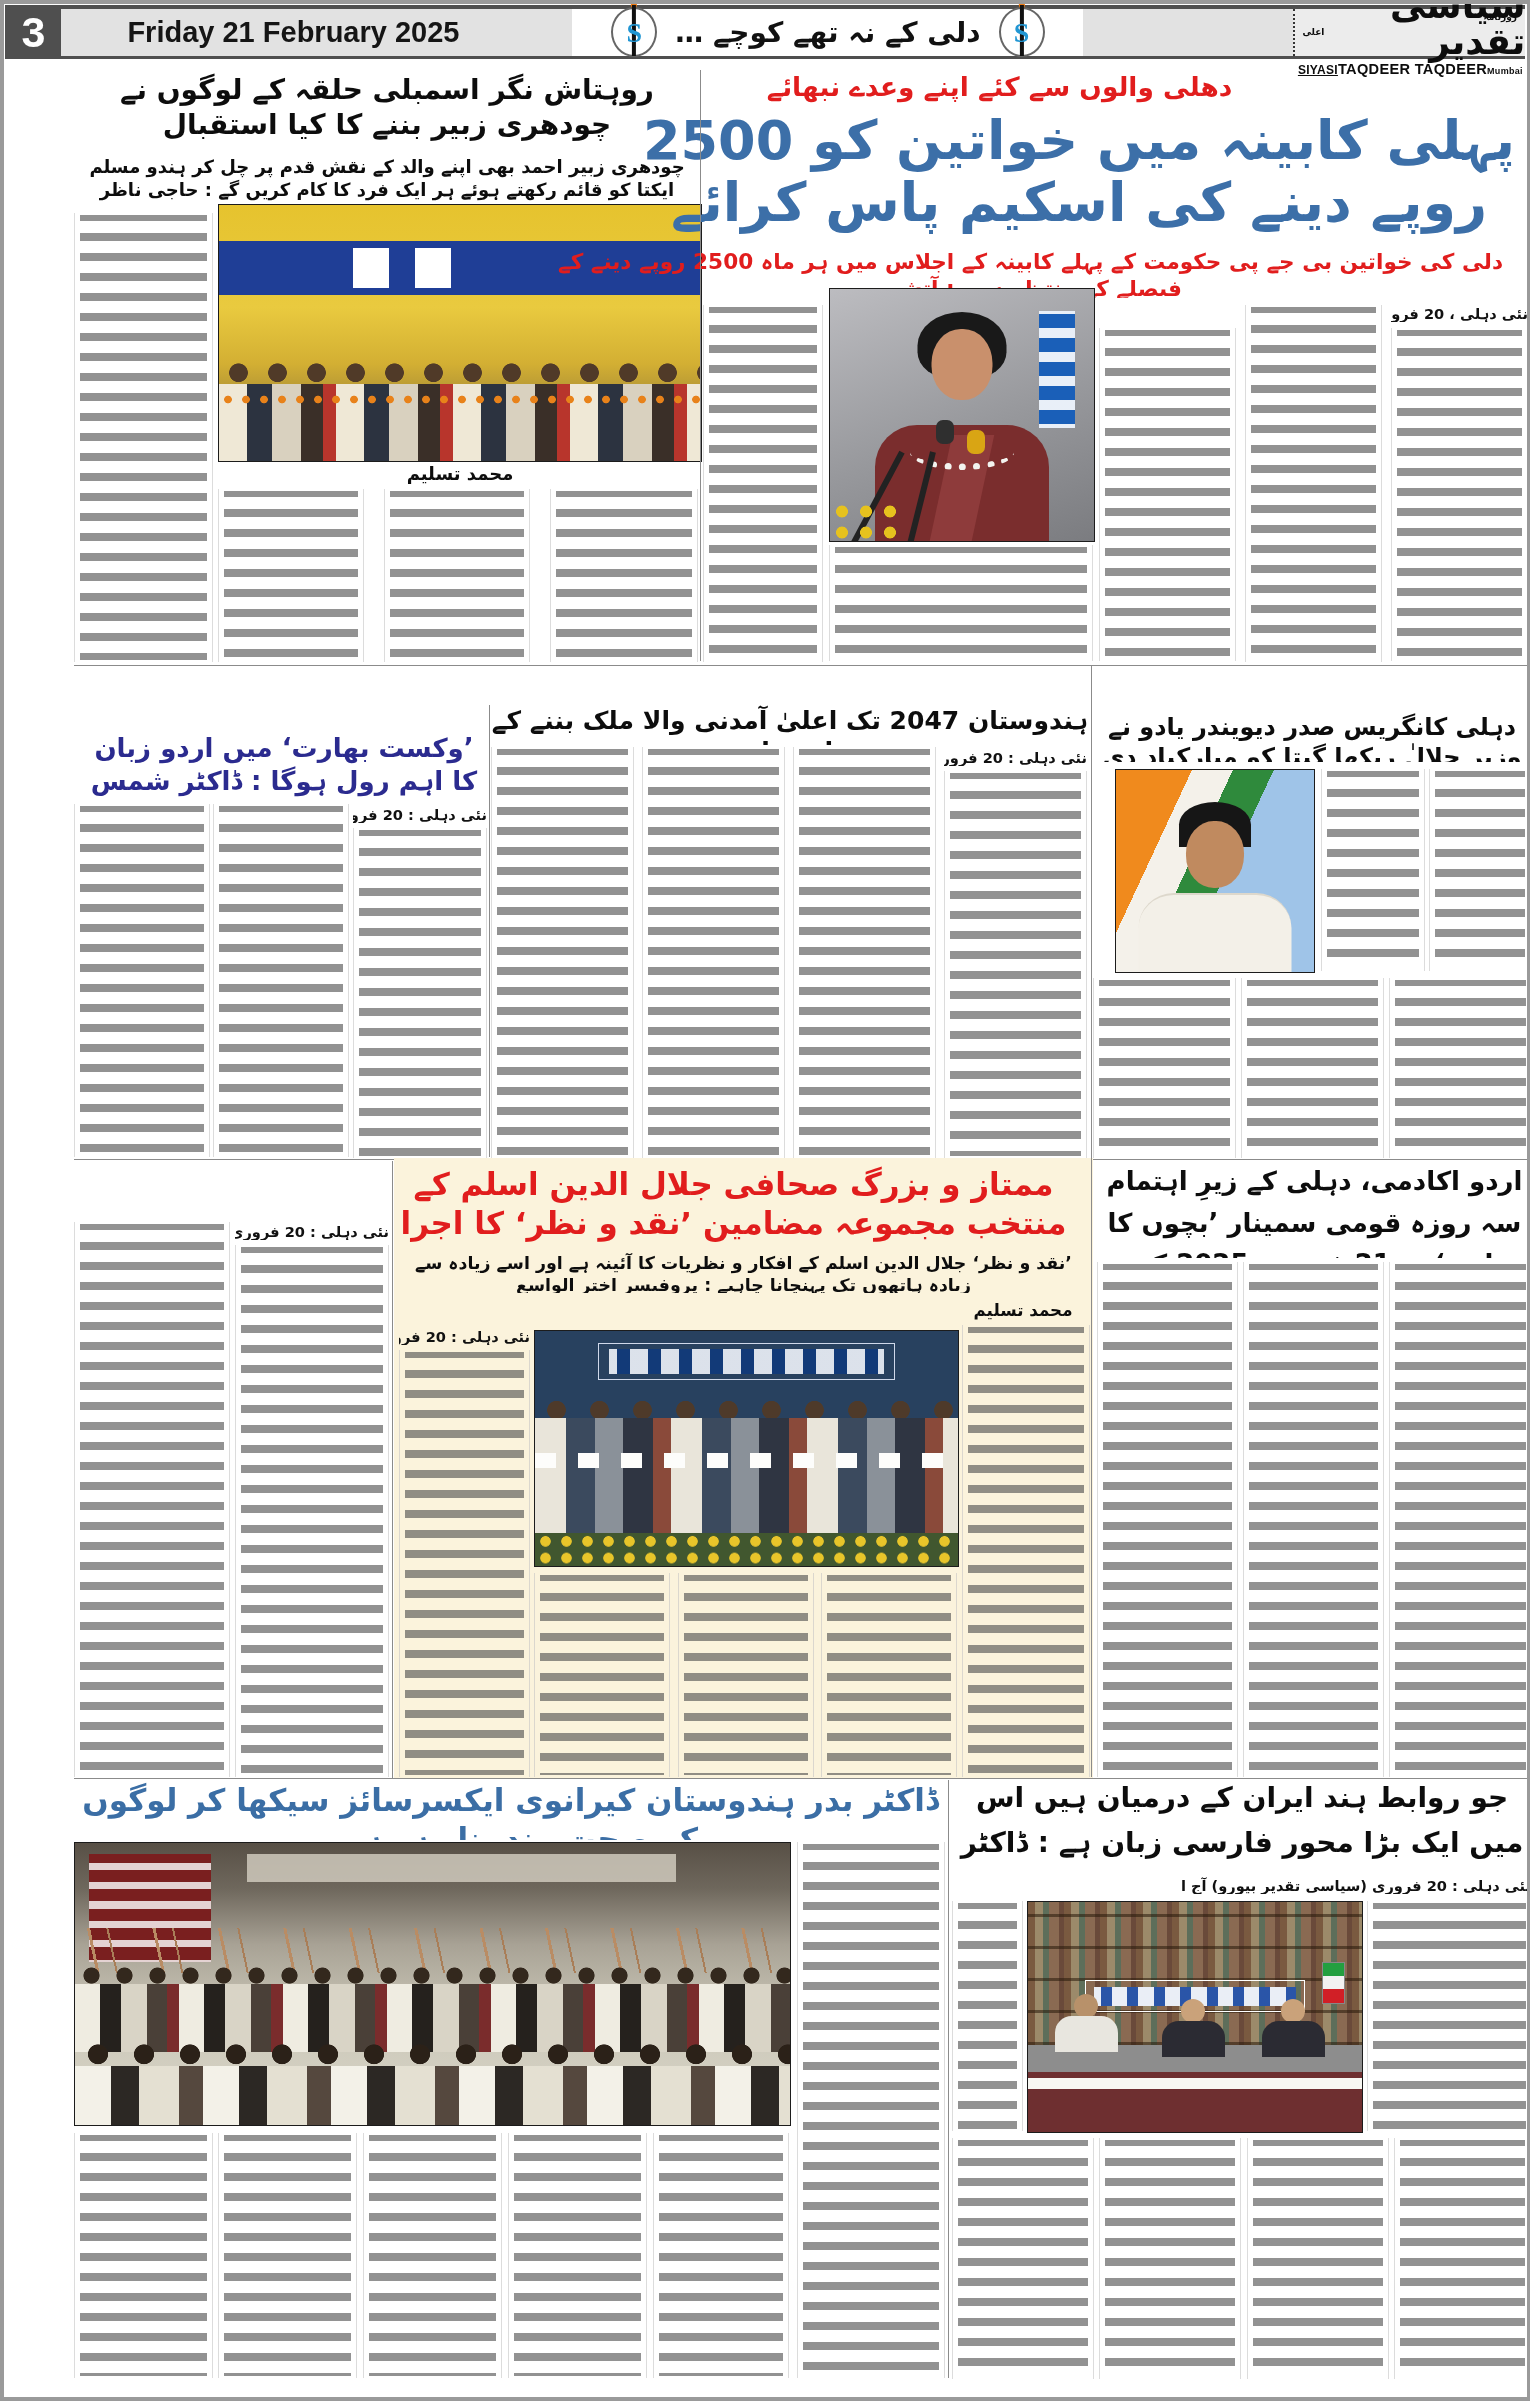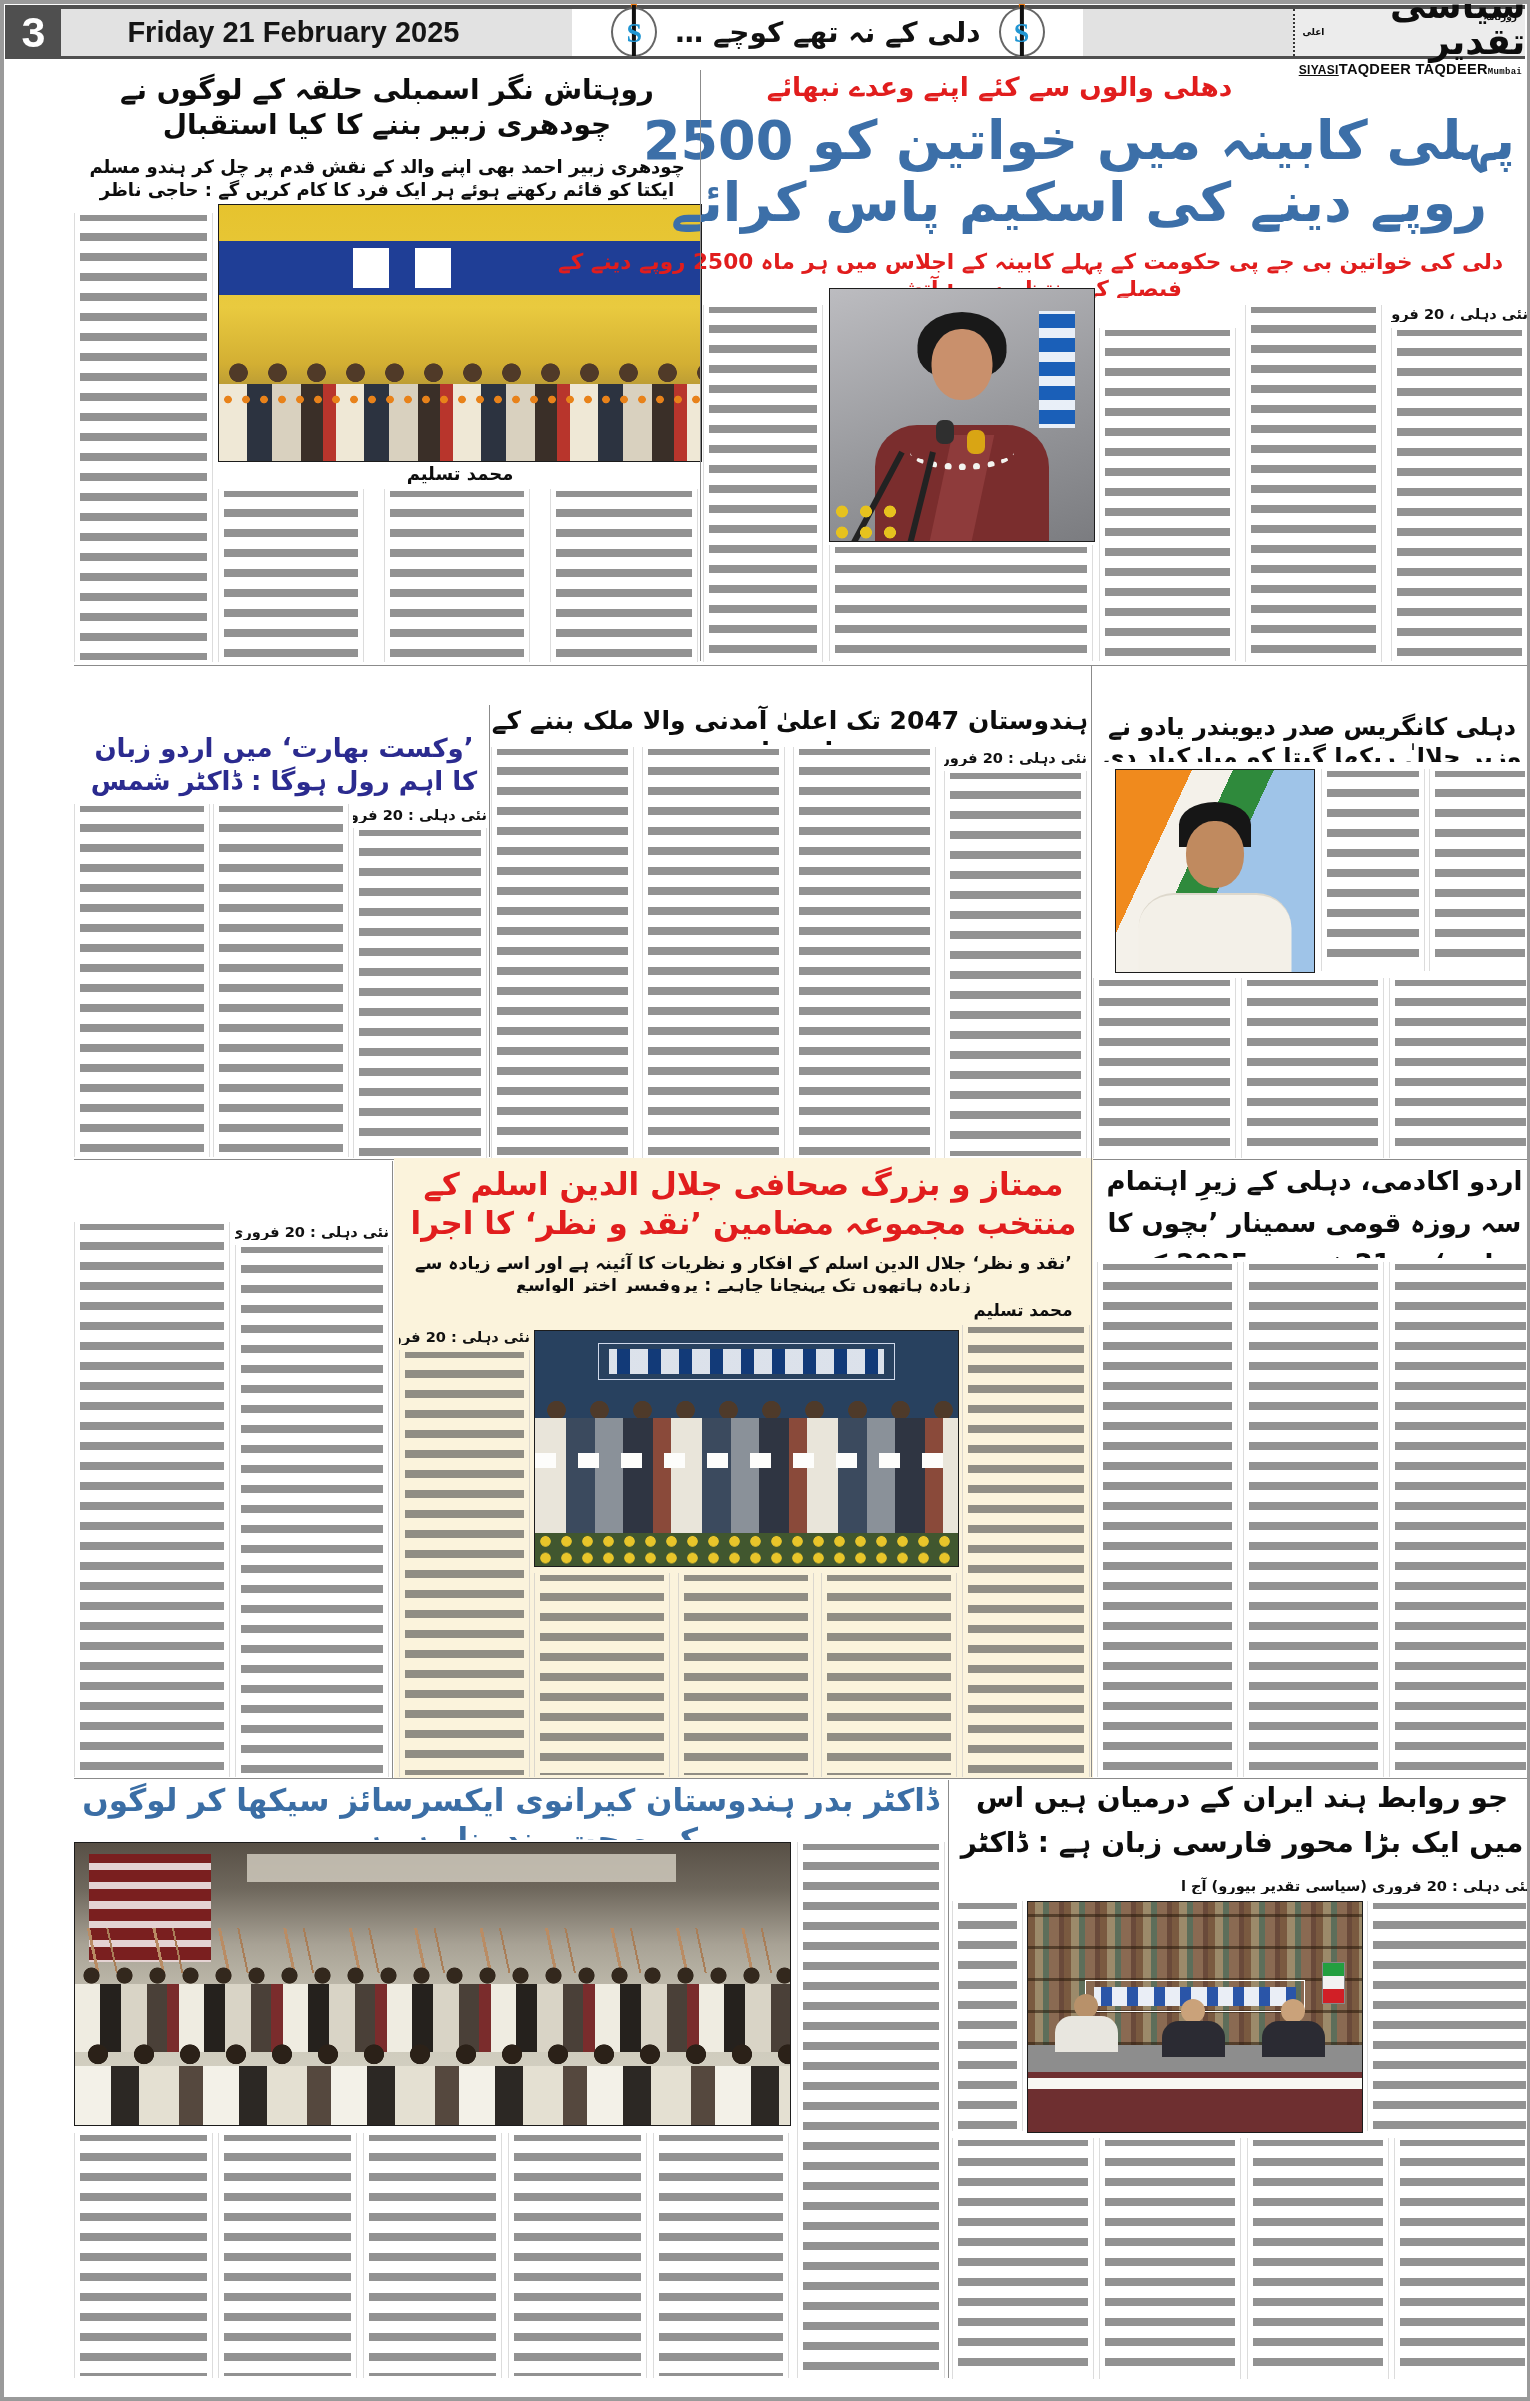--- a/index.html
+++ b/index.html
@@ -15,21 +15,21 @@
   .emblem{position:relative;width:42px;height:46px;border:2.1px solid #666;border-radius:50%;background:#fff;flex:0 0 auto;}
   .emblem .s{position:absolute;left:50%;top:52%;transform:translate(-50%,-50%);color:#2196d3;font:700 28px "Liberation Serif",serif;}
   .emblem .pen{position:absolute;left:50%;top:-4.2px;transform:translateX(-50%);width:4.2px;height:51px;background:#111;}
   .emblem .flame{position:absolute;left:50%;top:-9.7px;transform:translateX(-50%);width:6.3px;height:8.4px;border-radius:50% 50% 40% 40%;background:#f07a10;box-shadow:0 -2.8px 0 -1.4px #e8c21a;}
   .hspacer{flex:1;background:#e2e2e2;margin:3.5px 0;}
   .masthead{width:230px;background:#ececec;margin:3.5px 0;border-left:2.8px dotted #333;display:flex;flex-direction:column;align-items:center;justify-content:center;position:relative;}
   .mast-urdu{font:700 36px "DejaVu Sans",sans-serif;direction:rtl;color:#0d0d0d;line-height:1;}
   .mast-small{position:absolute;direction:rtl;font:700 9px "DejaVu Sans",sans-serif;color:#0d0d0d;}
   .mast-daily{top:2.8px;right:8.4px;} .mast-city{top:18px;left:7px;}
   .mast-eng{font:700 14.6px "Liberation Sans",sans-serif;color:#0d0d0d;letter-spacing:0.3px;margin-top:1.4px;white-space:nowrap;}
-  .mast-eng .d{text-decoration:underline;font-size:12px;} .mast-eng .m{font-size:9px;font-family:Liberation Mono, monospace;}
+  .mast-eng .d{text-decoration:underline;font-size:12px;} .mast-eng .m{font-size:9px;}
   
   .abs{position:absolute;box-sizing:border-box;}
   .hd{font-family:"DejaVu Sans",sans-serif;font-weight:700;direction:rtl;text-align:center;color:#0d0d0d;overflow:hidden;line-height:1.25;}
   .tcol{position:absolute;box-sizing:border-box;padding:2.1px 4.9px;opacity:.6;border-left:0.7px solid #c6c6c6;border-right:0.7px solid #c6c6c6;
         background-image:repeating-linear-gradient(to bottom,#4a4a4a 0 8.4px,transparent 8.4px 20px);background-clip:content-box;}
   .dateline{position:absolute;direction:rtl;text-align:right;font:700 14.6px "DejaVu Sans",sans-serif;color:#111;overflow:hidden;white-space:nowrap;}
   .byline{position:absolute;direction:rtl;text-align:center;font:700 18px "DejaVu Sans",sans-serif;color:#0d0d0d;}
   .hrule{position:absolute;height:1.4px;background:#8b8b8b;} .vrule{position:absolute;width:1.4px;background:#8b8b8b;}
   .photo{position:absolute;border:1.4px solid #1c1c1c;overflow:hidden;background:#8d8d8d;}
   
@@ -203,21 +203,21 @@
   <div class="tcol" style="left:209px;top:800px;width:136px;height:353px;"></div>
   <div class="tcol" style="left:349px;top:824px;width:134px;height:330px;"></div>
 
   <div class="hrule" style="left:70px;top:1155px;width:1454px;"></div>
 
   <div class="dateline" style="left:231px;top:1219px;width:154px;">نئی دہلی : 20 فروری (سیاسی تقدیر بیورو)</div>
   <div class="tcol" style="left:70px;top:1218px;width:156px;height:555px;"></div>
   <div class="tcol" style="left:231px;top:1241px;width:154px;height:532px;"></div>
 
   <div class="abs cream" style="left:390px;top:1154px;width:699px;height:621px;"></div>
-  <div class="abs hd" style="left:397px;top:1161px;width:685px;height:85px;font-size:31px;color:#e11d1d;">ممتاز و بزرگ صحافی جلال الدین اسلم کے منتخب مجموعہ مضامین ’نقد و نظر‘ کا اجرا</div>
+  <div class="abs hd" style="left:387px;top:1161px;width:685px;height:85px;font-size:31px;color:#e11d1d;">ممتاز و بزرگ صحافی جلال الدین اسلم کے منتخب مجموعہ مضامین ’نقد و نظر‘ کا اجرا</div>
   <div class="abs hd" style="left:397px;top:1249px;width:685px;height:40px;font-size:17.4px;">’نقد و نظر‘ جلال الدین اسلم کے افکار و نظریات کا آئینہ ہے اور اسے زیادہ سے زیادہ ہاتھوں تک پہنچانا چاہیے : پروفیسر اختر الواسع</div>
   <div class="byline" style="left:960px;top:1296px;width:118px;font-size:16.7px;">محمد تسلیم</div>
   <div class="dateline" style="left:395px;top:1324px;width:131px;">نئی دہلی : 20 فروری (سیاسی تقدیر بیورو)</div>
   <div class="tcol" style="left:395px;top:1346px;width:131px;height:427px;"></div>
   <div class="photo" style="left:530px;top:1326px;width:423px;height:235px;">
     <div class="p4-bg"></div>
     <div class="p4-banner"></div>
     <div class="p4-heads"></div>
     <div class="p4-bodies"></div>
     <div class="p4-books"></div>

